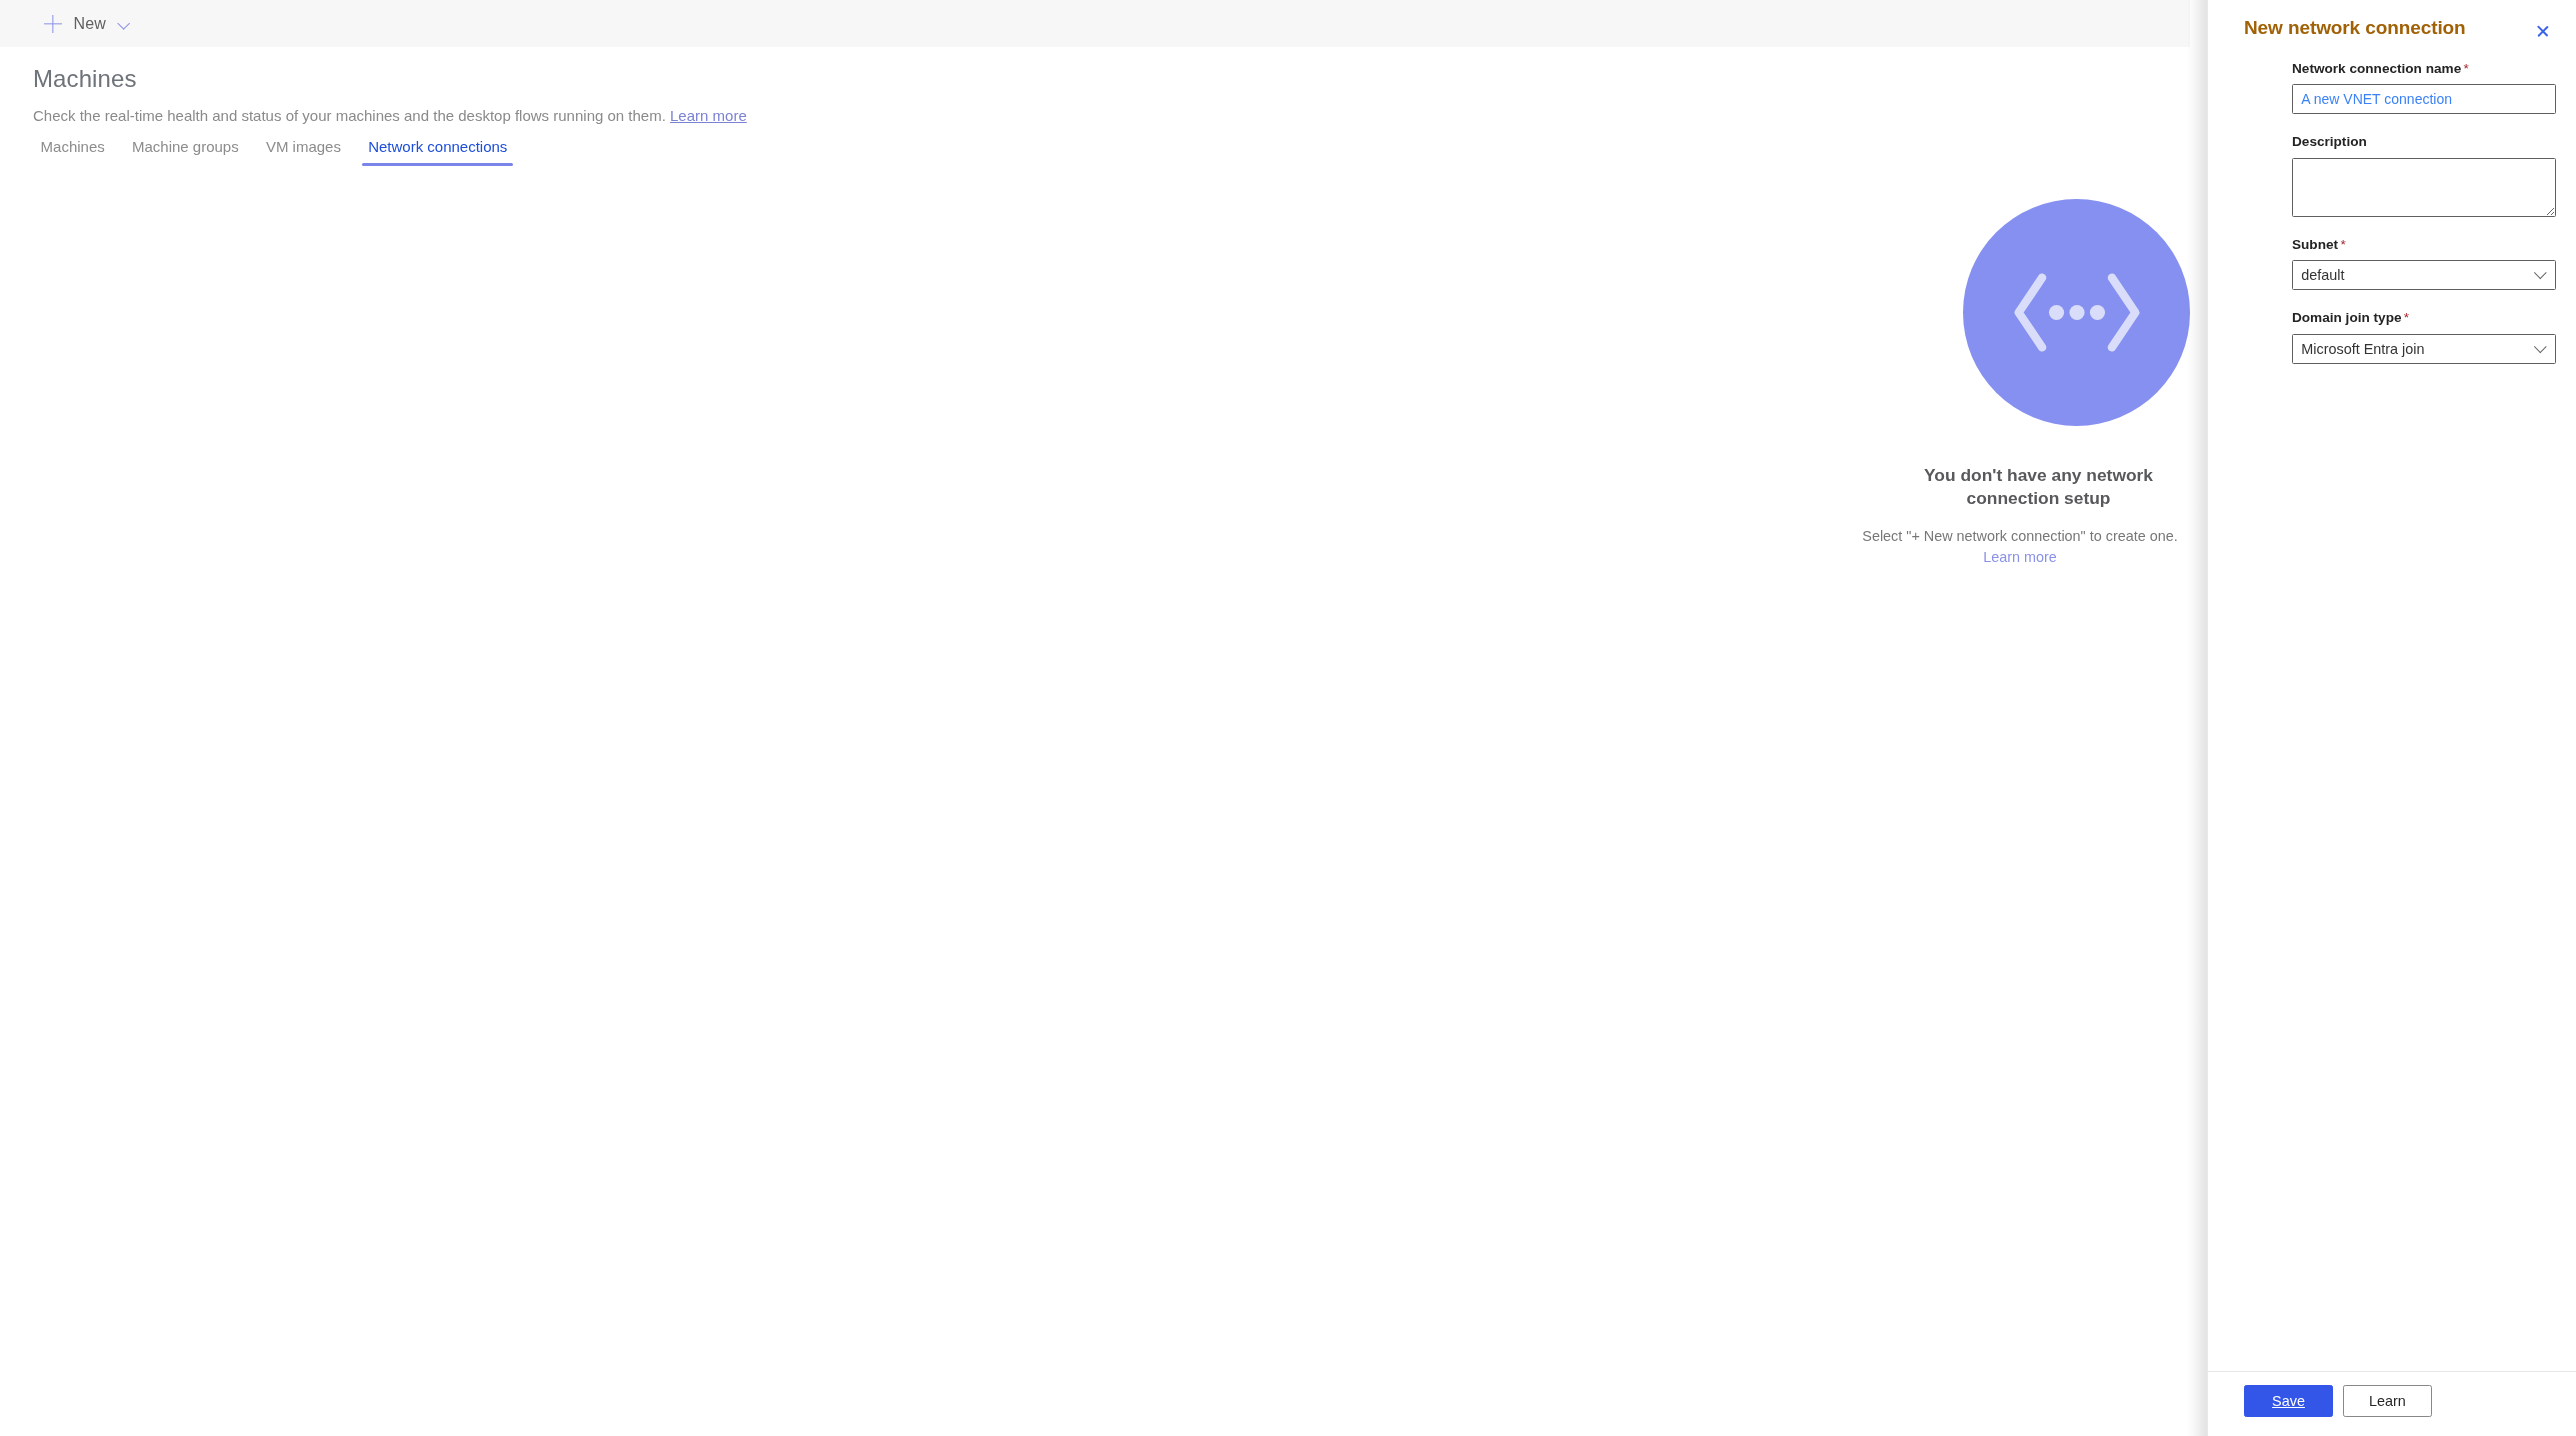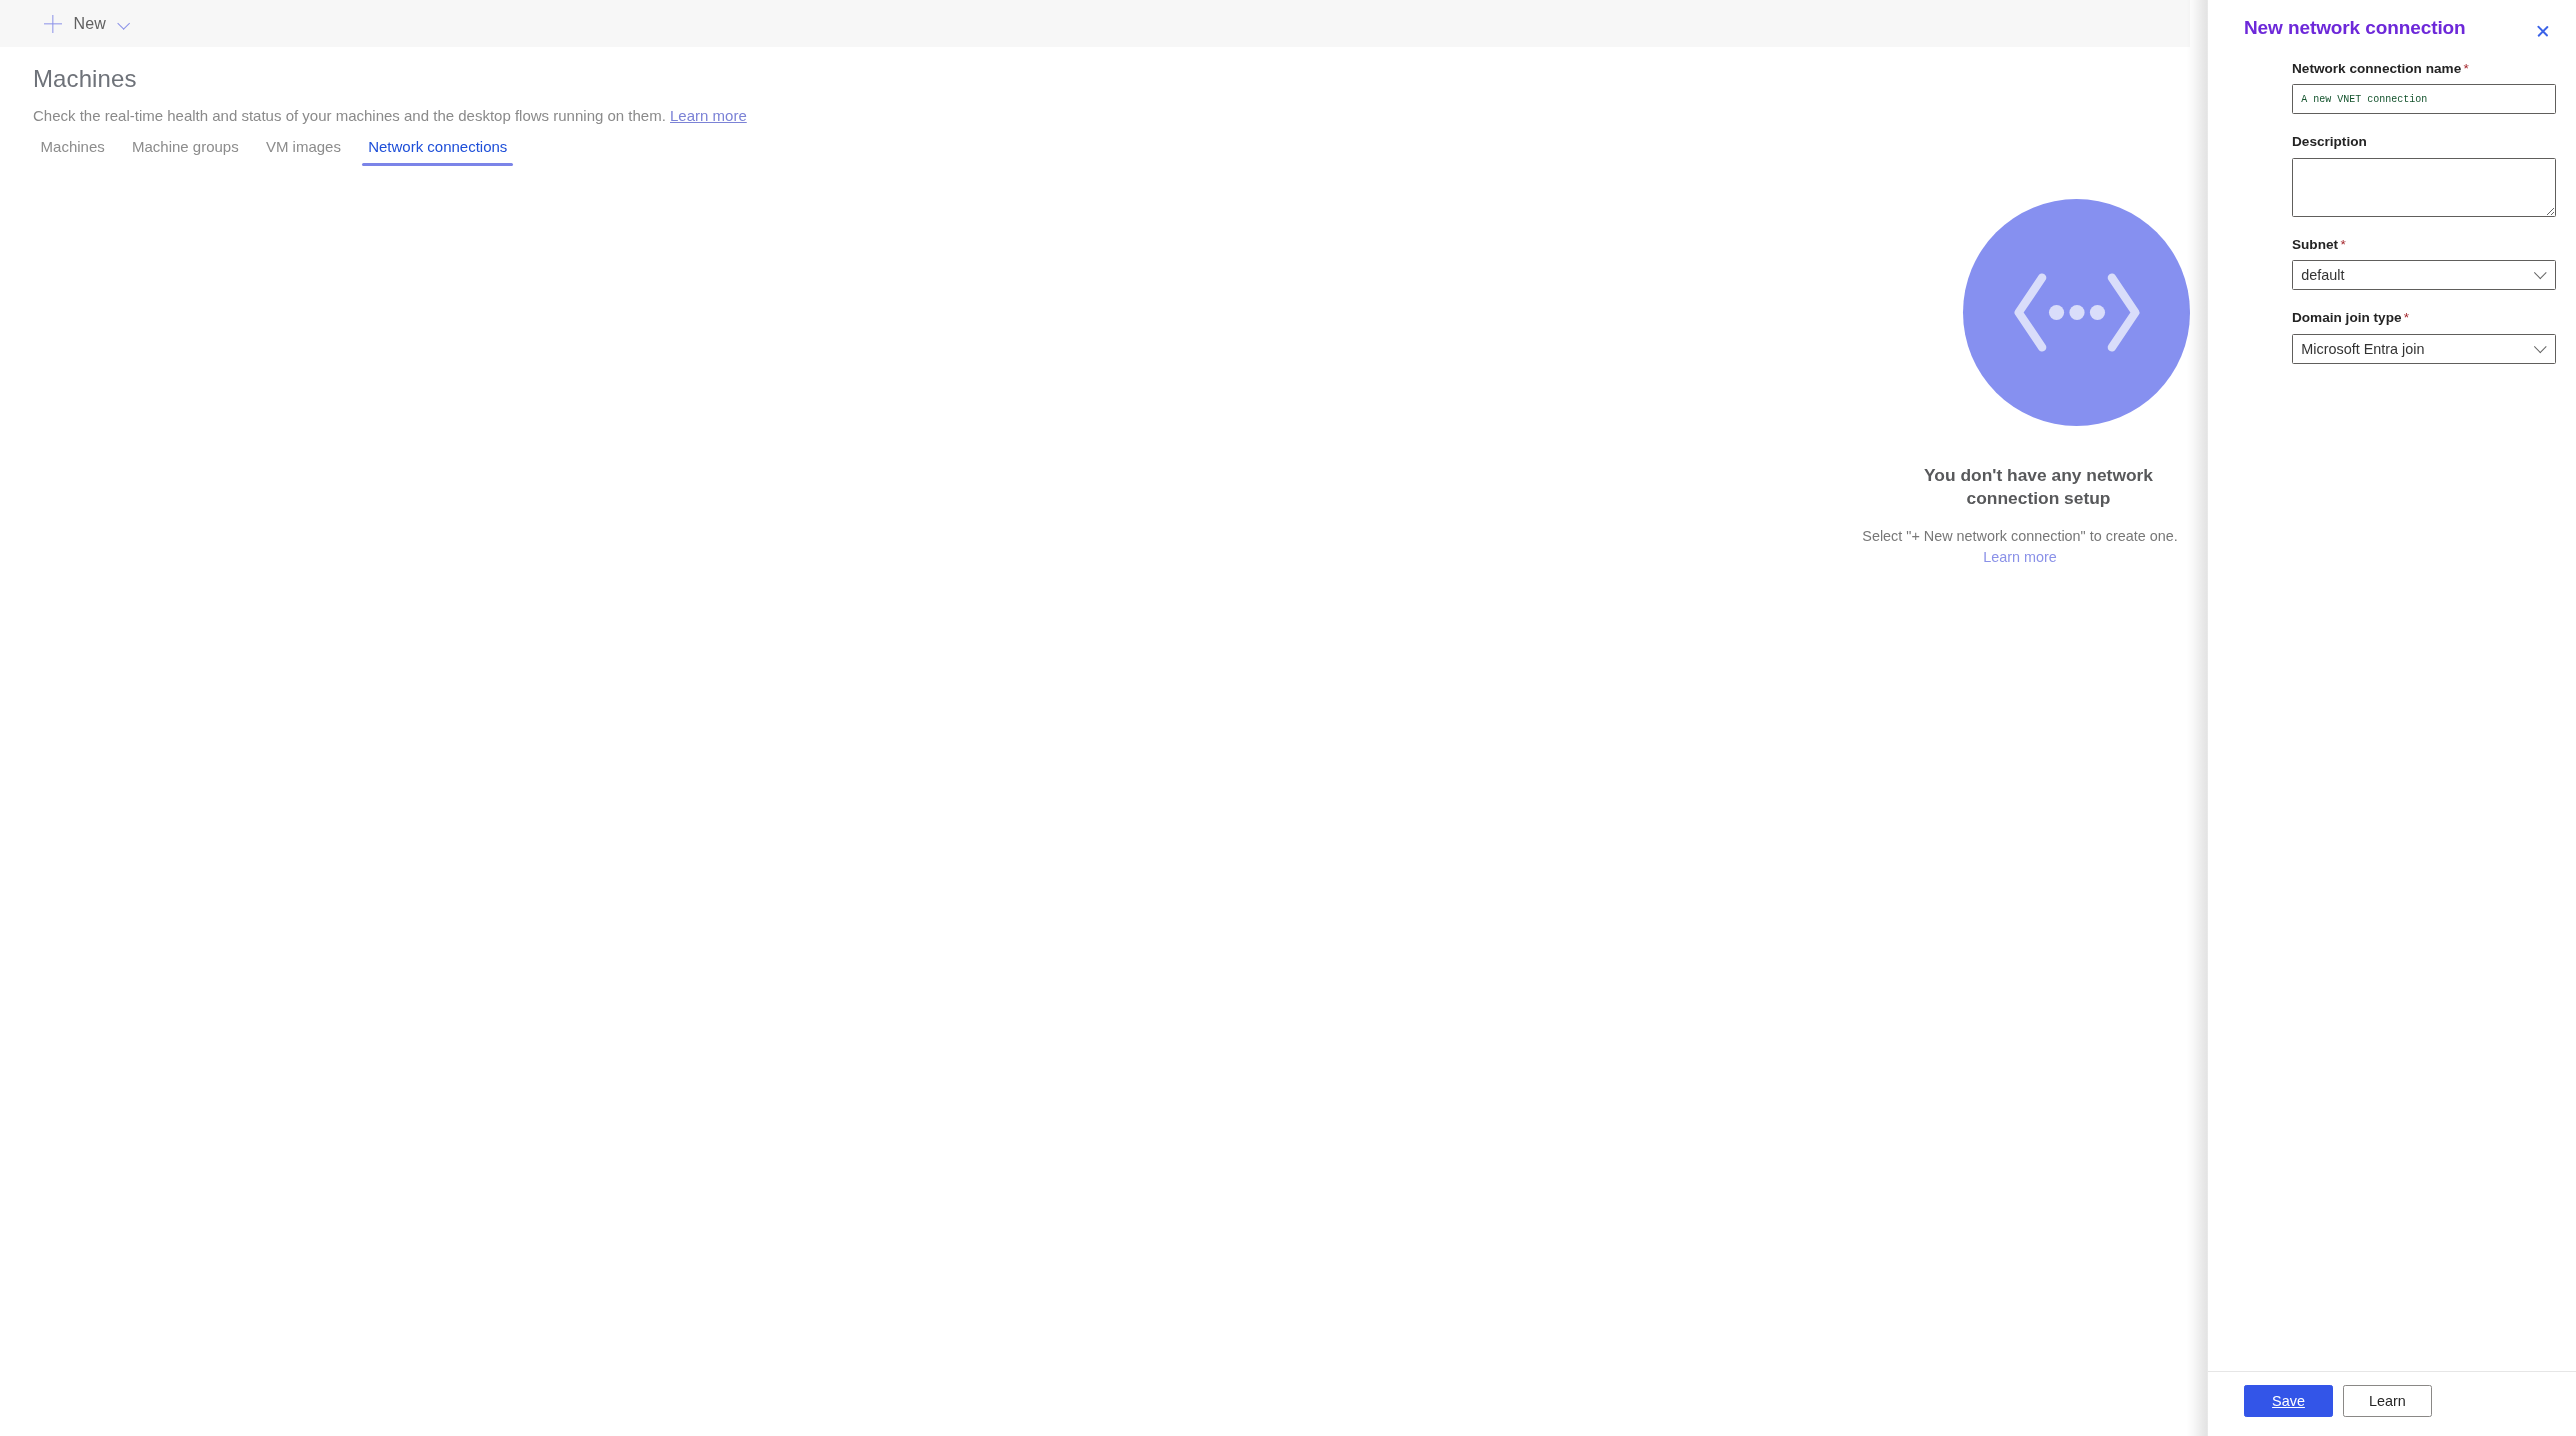--- a/index.html
+++ b/index.html
@@ -228,21 +228,21 @@
   .panel-header {
     display: flex;
     align-items: flex-start;
     justify-content: space-between;
     padding: 16.6px 19.7px 0 36px;
   }
   .panel-title {
     margin: 0;
     font-size: 19px;
     font-weight: 700;
-    color: #6d28d9;
+    color: #a16207;
     letter-spacing: -0.1px;
     line-height: 1.2;
   }
   .close-btn {
     width: 26px; height: 26px;
     position: relative;
     cursor: pointer;
     background: transparent;
     border: none;
     flex: 0 0 auto;
@@ -279,23 +279,23 @@
     color: #a4262c;
     font-weight: 400;
     margin-left: 2.3px;
   }
   .text-input {
     width: 100%;
     height: 30px;
     border: 0.8px solid #605e5c;
     border-radius: 1.5px;
     background: #ffffff;
-    font-family: Liberation Mono, monospace;
-    font-size: 10px;
-    color: #14532d;
+    font-family: Liberation Sans, sans-serif;
+    font-size: 14px;
+    color: #3b82f6;
     padding: 0 8.3px;
     outline: none;
   }
   .text-area {
     width: 100%;
     height: 59px;
     border: 0.8px solid #605e5c;
     border-radius: 1.5px;
     background: #ffffff;
     font-family: inherit;

